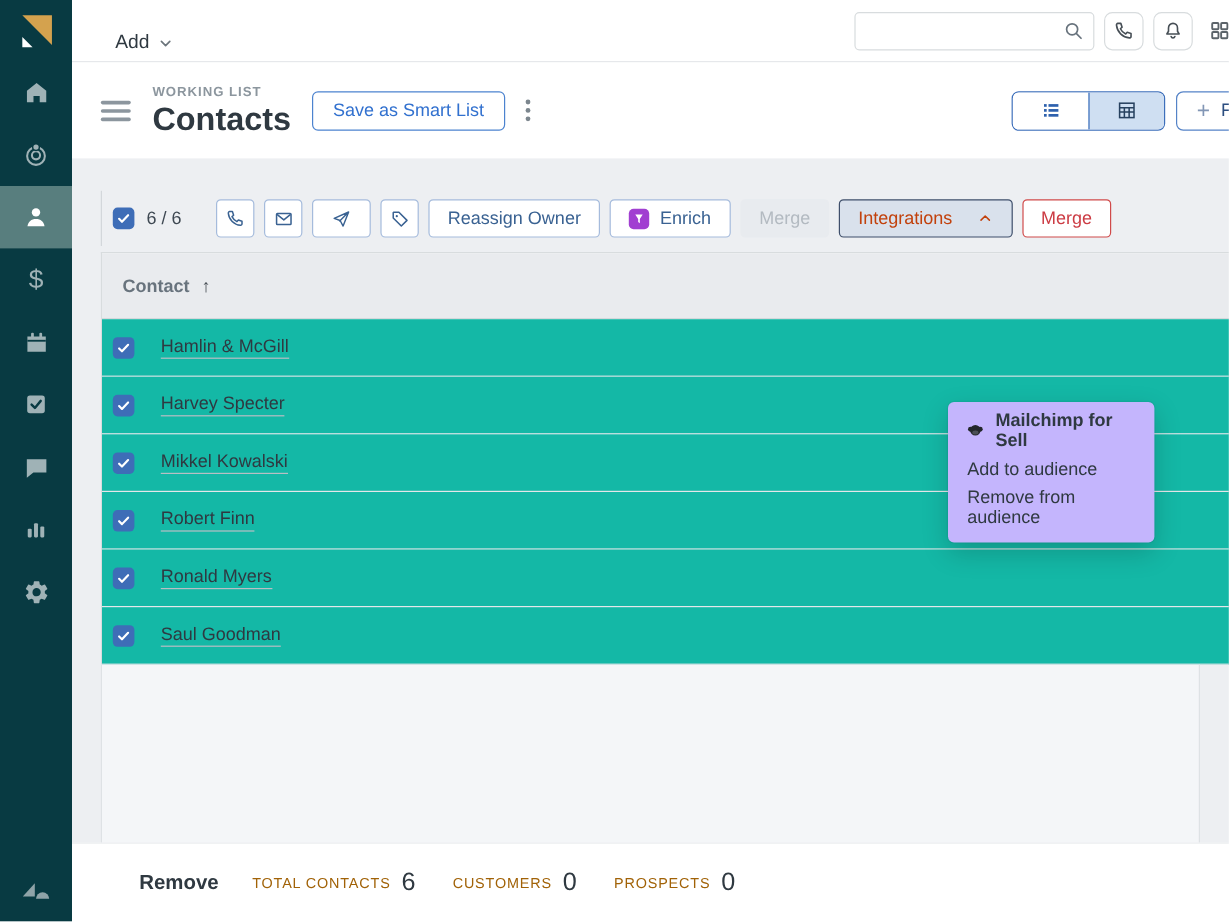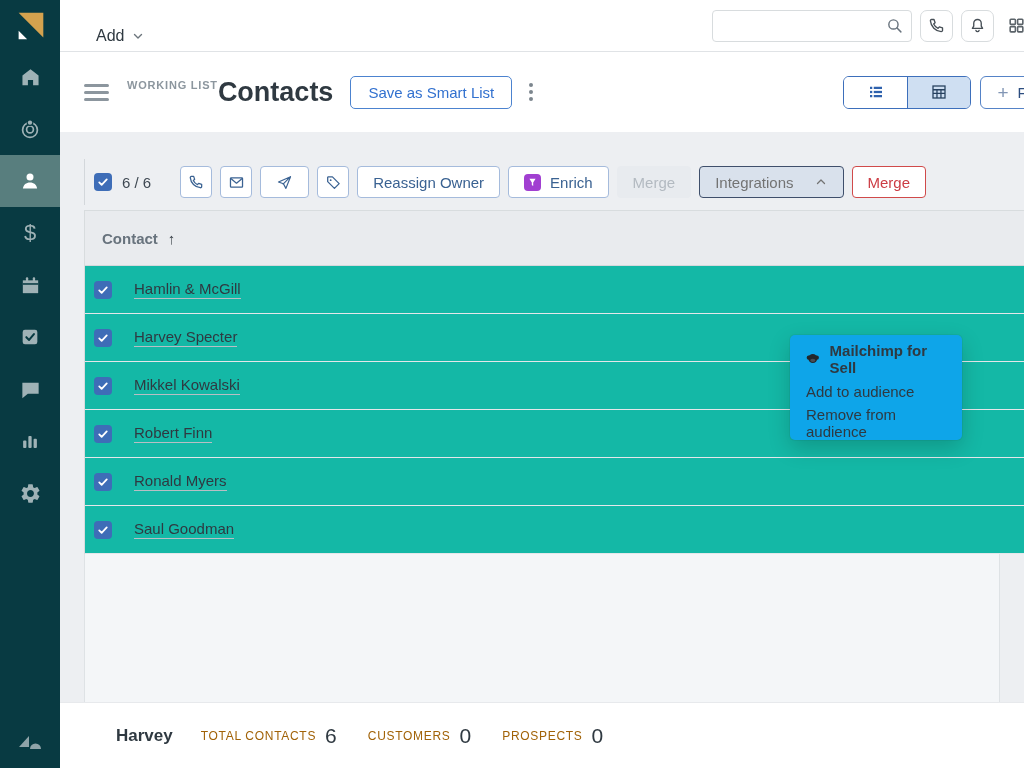--- a/index.html
+++ b/index.html
@@ -27,21 +27,21 @@
   .searchwrap input { width:200px; height:32px; border:1px solid #d8dcde; border-radius:4px; padding:0 32px 0 10px; font-size:14px; outline:none; color:#2f3941; }
   .searchwrap .mag { position:absolute; right:9px; top:7px; color:#68737d; }
   .iconbtn { width:33px; height:32px; border:1px solid #d8dcde; border-radius:7px; background:#fff; display:flex; align-items:center; justify-content:center; color:#474f56; cursor:pointer; }
   .gridbtn { width:28px; height:32px; border:none; background:transparent; display:flex; align-items:center; justify-content:center; color:#5b6369; cursor:pointer; }
   .avatar { width:30px; height:30px; border-radius:50%; background:#e6e9eb; color:#4a5056; font-size:13px; font-weight:600; display:flex; align-items:center; justify-content:center; cursor:pointer; }
 
   
   .list-header { height:80px; background:#fff; display:flex; align-items:center; padding:0 23px 0 24px; flex:0 0 80px; }
   .hamburger { width:25px; display:flex; flex-direction:column; gap:4px; margin-right:18px; cursor:pointer; }
   .hamburger span { height:3px; background:#8c969e; border-radius:2px; }
-  .titleblock { display:flex; }
+  .titleblock { display:flex; flex-direction:column; }
   .eyebrow { font-size:11px; font-weight:700; letter-spacing:.8px; color:#8c969e; margin-bottom:3px; }
   .page-title { font-size:27px; font-weight:700; color:#2f3941; line-height:1; }
   .save-smart { margin-left:17px; height:33px; padding:0 17px; background:#fff; border:1px solid #4c83cf; border-radius:5px; color:#3271cf; font-size:15px; cursor:pointer; font-family:inherit; }
   .kebab { margin-left:13px; display:flex; flex-direction:column; gap:3px; padding:4px; cursor:pointer; }
   .kebab i { width:4px; height:4px; border-radius:50%; background:#7c868e; }
   .lh-right { margin-left:auto; display:flex; align-items:center; gap:9px; }
   .toggle-group { display:flex; height:33px; border:1px solid #3d6fbb; border-radius:6px; overflow:hidden; }
   .toggle-seg { width:63px; display:flex; align-items:center; justify-content:center; background:#fff; color:#2e61ad; cursor:pointer; }
   .toggle-seg.sel { background:#cfdff2; color:#27415f; border-left:1px solid #3d6fbb; }
   .field-btn { height:33px; padding:0 16px; background:#fff; border:1px solid #5583c7; border-radius:6px; color:#2d4e80; font-size:15px; display:flex; align-items:center; gap:9px; cursor:pointer; font-family:inherit; }
@@ -51,36 +51,36 @@
   .workarea { flex:1; background:#edeff2; position:relative; display:flex; flex-direction:column; }
 
   
   .toolbar { margin:34px 0 0 24px; height:32px; display:flex; align-items:center; position:relative; padding-left:10px; }
   .toolbar::before { content:""; position:absolute; left:0; top:-7px; height:46px; width:1px; background:#d3d7db; }
   .cb { width:18px; height:18px; border-radius:4px; background:#3e6db7; display:flex; align-items:center; justify-content:center; flex:0 0 18px; cursor:pointer; }
   .sel-count { font-size:15px; color:#3e4852; margin:0 29px 0 10px; }
   .tb-btn { height:32px; border:1px solid #a5bbdc; background:#fff; border-radius:4px; color:#3a6292; font-size:15px; display:flex; align-items:center; justify-content:center; gap:9px; padding:0 15px; margin-right:8px; cursor:pointer; font-family:inherit; }
   .tb-btn.iconic { width:32px; padding:0; }
   .tb-btn.disabled { background:#e8ebef; border-color:#e8ebef; color:#b3bac1; cursor:default; }
-  .tb-btn.open { background:#d9e1ec; border-color:#3f4f6b; color:#737373;gap:20px; }
+  .tb-btn.open { background:#d9e1ec; border-color:#3f4f6b; color:#c2410c;gap:20px; }
   .tb-btn.danger { border-color:#d04a4a; color:#cc3c44; margin-right:0; }
   .enrich-badge { width:17px; height:17px; border-radius:4px; background:#a13fd1; display:flex; align-items:center; justify-content:center; }
 
   
   .table { margin:12px 0 0 24px; width:1006px; background:#fff; border:1px solid #d8dcde; border-bottom:none; }
   .thead { height:55px; background:#e9ebee; border-bottom:1px solid #d4d8db; display:flex; align-items:center; padding-left:17px; }
   .th-label { font-size:15px; font-weight:700; color:#68737d; }
   .sort-arrow { font-size:15px; color:#3e454c; margin-left:10px; font-weight:400; }
   .trow { height:48px; display:flex; align-items:center; padding-left:9px; border-bottom:1px solid #e4e7ea; background:#14b8a6; }
   .trow .cb { margin-right:22px; }
   .contact-link { font-size:15px; color:#2f3941; text-decoration:none; border-bottom:1px solid #b8bec4; padding-bottom:1px; cursor:pointer; }
   .filler { margin-left:24px; width:916px; flex:1; background:#f4f6f8; border-left:1px solid #dee2e5; border-right:1px solid #dee2e5; }
 
   
-  .dropdown { position:absolute; left:730px; top:203px; width:172px; background:#0ea5e9; border-radius:5px; box-shadow:0 8px 22px rgba(0,0,0,.18), 0 0 0 1px rgba(0,0,0,.04); padding:7px 0 1px; z-index:30; }
+  .dropdown { position:absolute; left:730px; top:203px; width:172px; background:#c4b5fd; border-radius:5px; box-shadow:0 8px 22px rgba(0,0,0,.18), 0 0 0 1px rgba(0,0,0,.04); padding:7px 0 13px; z-index:30; }
   .dd-header { height:33px; display:flex; align-items:center; gap:10px; padding:0 16px; font-size:15px; font-weight:700; color:#2f3941; }
   .dd-item { height:32px; display:flex; align-items:center; padding:0 16px; font-size:15px; color:#2f3941; cursor:pointer; }
 
   
   .summary { height:66px; background:#fff; border-top:1px solid #e7e9ec; display:flex; align-items:center; padding-left:56px; flex:0 0 66px; }
   .summary-label { font-size:17px; font-weight:700; color:#2f3941; margin-right:28px; }
   .stat { display:flex; align-items:center; gap:9px; margin-right:31px; }
   .stat .sl { font-size:12px; letter-spacing:.7px; color:#a16207; }
   .stat .sv { font-size:21px; color:#2f3941; }
 </style>
@@ -372,21 +372,21 @@
             <ellipse cx="8" cy="10.2" rx="3" ry="2" fill="#4a4f55"></ellipse>
           </svg>
           <span>Mailchimp for Sell</span>
         </div>
         <div class="dd-item">Add to audience</div>
         <div class="dd-item">Remove from audience</div>
       </div>
     </div>
 
     <footer class="summary">
-      <span class="summary-label">Harvey</span>
+      <span class="summary-label">Remove</span>
       <div class="stat">
         <span class="sl">TOTAL CONTACTS</span>
         <span class="sv">6</span>
       </div>
       <div class="stat">
         <span class="sl">CUSTOMERS</span>
         <span class="sv">0</span>
       </div>
       <div class="stat">
         <span class="sl">PROSPECTS</span>

